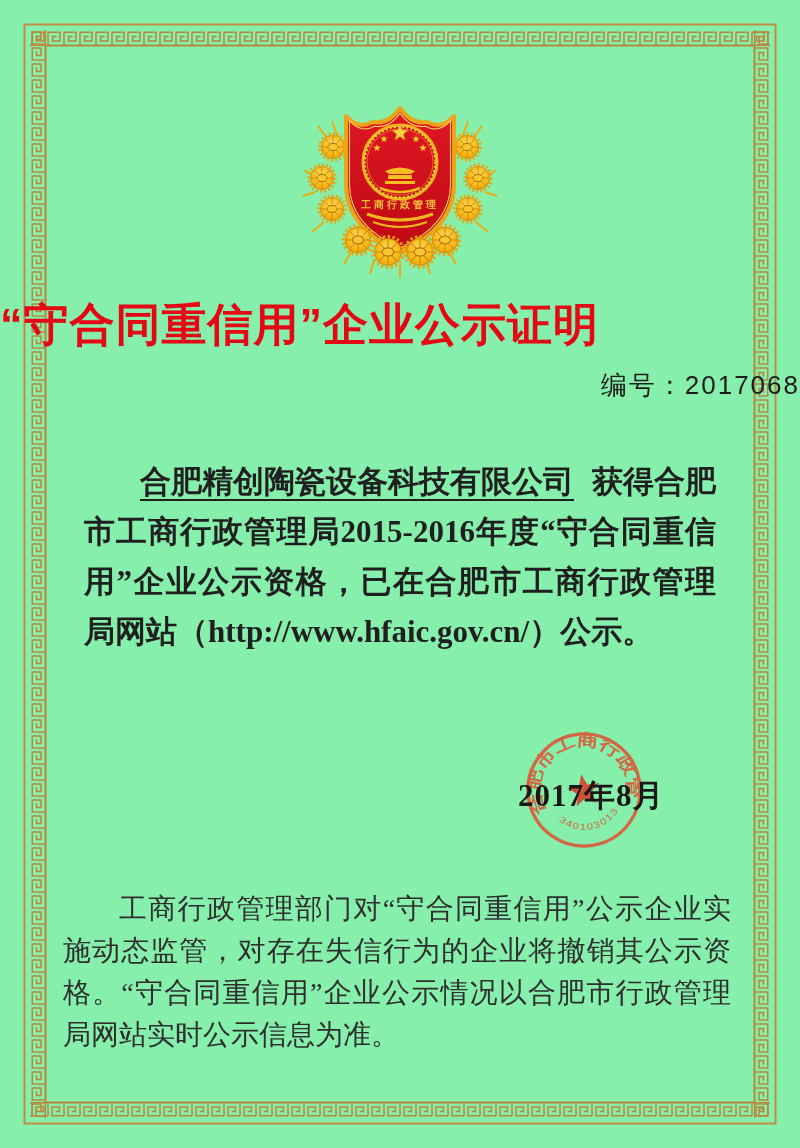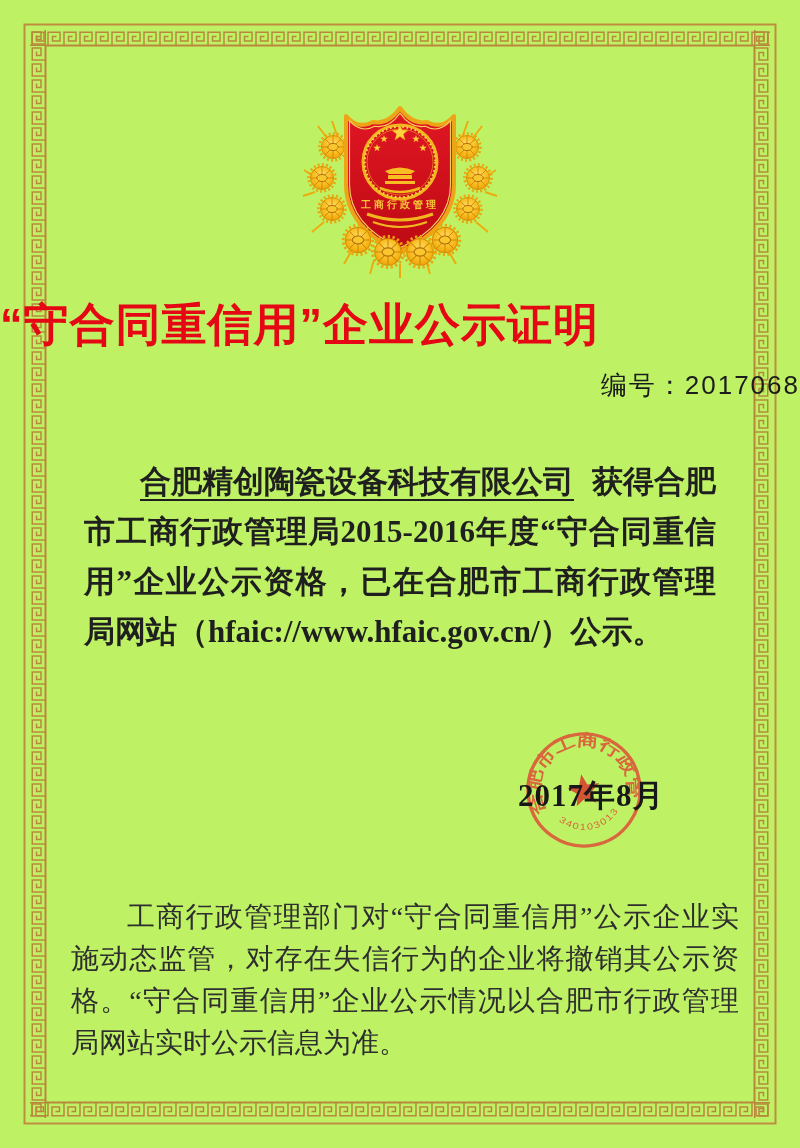--- a/index.html
+++ b/index.html
@@ -1,35 +1,35 @@
 <!DOCTYPE html>
 <html><head>
 <meta charset="utf-8">
 <style>
   html,body{margin:0;padding:0;background:#efece4;}
-  .page{position:relative;width:800px;height:1148px;background:#bef264;overflow:hidden;
+  .page{position:relative;width:800px;height:1148px;background:#86efac;overflow:hidden;
         font-family:"Liberation Serif","DejaVu Serif",serif;}
   .frame{position:absolute;left:0;top:0;width:800px;height:1148px;}
   .emblem{position:absolute;left:300px;top:92px;width:200px;height:190px;}
   .title{position:absolute;top:297px;left:0;width:100%;text-align:left;
          font-family:"Liberation Sans","DejaVu Sans",sans-serif;font-weight:bold;
          font-size:45px;line-height:56px;color:#e50713;letter-spacing:1px;}
   .serial{position:absolute;top:367px;left:0;width:100%;text-align:right;
           padding-left:58px;box-sizing:border-box;
           font-family:"Liberation Sans","DejaVu Sans",sans-serif;
           font-size:26px;line-height:36px;color:#1c1c1c;letter-spacing:2px;}
   .body{position:absolute;top:457px;left:84px;width:632px;margin:0;
         font-weight:bold;font-size:31px;line-height:50px;color:#1f1f1f;
         text-align:justify;text-indent:56px;}
   .company{text-decoration:underline;text-decoration-thickness:2px;text-underline-offset:7px;
            margin-right:18px;font-weight:600;}
   .sealsvg{position:absolute;left:512px;top:718px;width:150px;height:150px;z-index:2;}
   .date{position:absolute;top:779px;left:518px;z-index:3;
         font-weight:bold;font-size:31px;line-height:34px;color:#181818;letter-spacing:1px;}
-  .footer{position:absolute;top:888px;left:63px;width:668px;margin:8px;
+  .footer{position:absolute;top:888px;left:63px;width:668px;margin:0;
           font-size:28px;line-height:42px;color:#2e2e2e;text-align:justify;text-indent:56px;}
 </style>
 </head>
 <body>
 
 <div class="page">
 
   <svg class="frame" viewBox="0 0 800 1148">
     <defs>
       <pattern id="gk" width="16" height="16" patternUnits="userSpaceOnUse">
@@ -118,21 +118,21 @@
       <use href="#ros" transform="translate(58,148) scale(1.1)"></use>
       <use href="#ros" transform="translate(88,160) scale(1.15)"></use>
       <use href="#ros" transform="translate(120,160) scale(1.15)"></use>
       <use href="#ros" transform="translate(145,148) scale(1.1)"></use>
     </g>
   </svg>
 
   <div class="title">“守合同重信用”企业公示证明</div>
   <div class="serial">编号：2017068</div>
 
-  <p class="body"><span class="company">合肥精创陶瓷设备科技有限公司</span><span>获得合肥市工商行政管理局2015-2016年度“守合同重信用”企业公示资格，已在合肥市工商行政管理局网站（hfaic://www.hfaic.gov.cn/）公示。</span></p>
+  <p class="body"><span class="company">合肥精创陶瓷设备科技有限公司</span><span>获得合肥市工商行政管理局2015-2016年度“守合同重信用”企业公示资格，已在合肥市工商行政管理局网站（http://www.hfaic.gov.cn/）公示。</span></p>
 
   <svg class="sealsvg" viewBox="0 0 150 150">
     <defs>
       <path id="starS" d="M0 -1 L0.247 -0.34 L0.951 -0.309 L0.399 0.13 L0.588 0.809 L0 0.42 L-0.588 0.809 L-0.399 0.13 L-0.951 -0.309 L-0.247 -0.34 Z"></path>
       <path id="sealTop" d="M30.7 87 A44 44 0 1 1 113.3 87" fill="none"></path>
       <path id="sealBot" d="M39.2 94.9 A40 40 0 0 0 104.8 94.9" fill="none"></path>
     </defs>
     <g transform="rotate(-10 72 72)" opacity="0.9">
       <circle cx="72" cy="72" r="56" fill="none" stroke="#dd5a3a" stroke-width="3.4"></circle>
       <text font-size="16.5" fill="#dc5738" font-weight="bold" font-family="Liberation Serif, serif">

